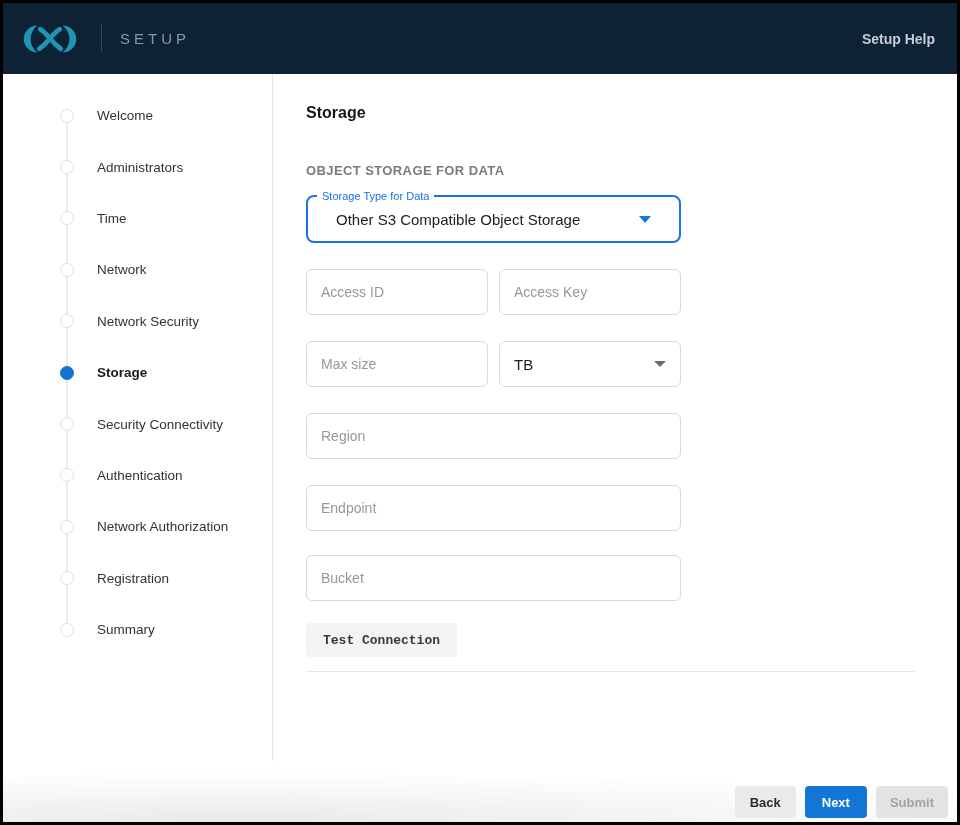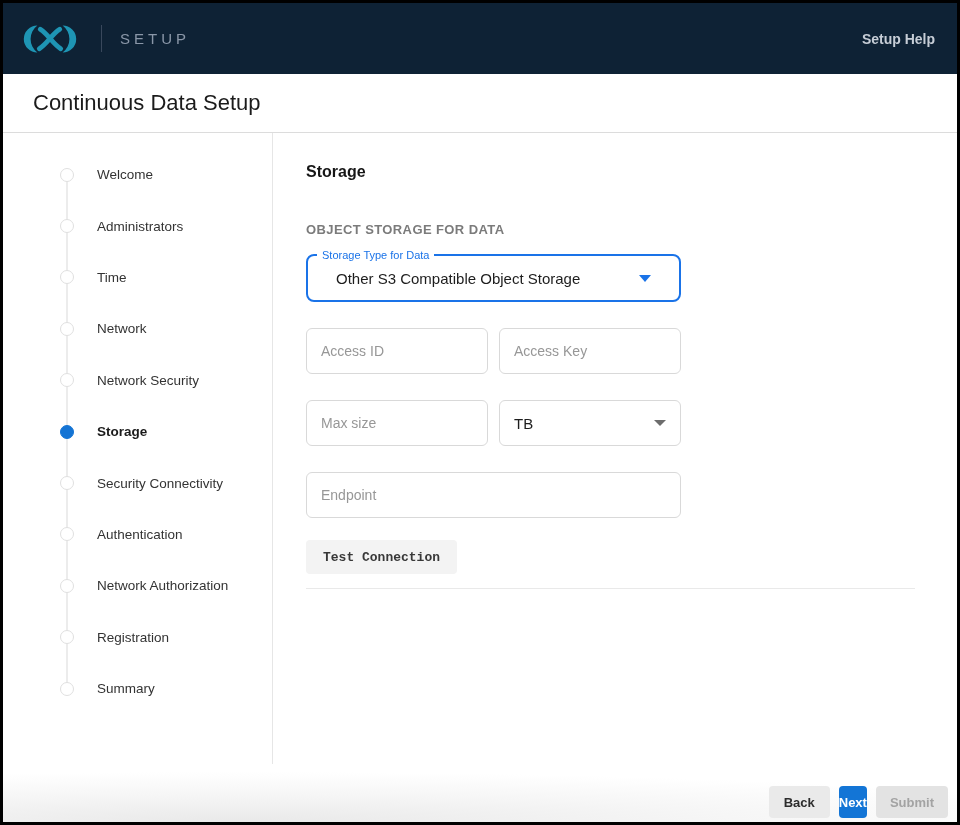--- a/index.html
+++ b/index.html
@@ -109,44 +109,41 @@
     background:radial-gradient(130% 120% at 25% 100%, #e9e9e9 0%, #f6f6f6 40%, #ffffff 72%);
   }
   .footer-buttons {
     position:absolute; right:9px; bottom:4px; display:flex; gap:9px;
   }
   .btn {
     height:32px; border:none; border-radius:4px; font-size:13px; font-weight:bold;
     font-family:"Liberation Sans", sans-serif; cursor:pointer; padding:0 15px;text-align:right;
   }
   .btn-back { background:#eaeaea; color:#2d2d2d; }
-  .btn-next { background:#1375d6; color:#ffffff; padding:0 0; }
+  .btn-next { background:#1375d6; color:#ffffff; padding:0 17px; }
   .btn-submit { background:#e3e3e3; color:#a3a3a3; cursor:default; padding:0 14px; }
 </style>
 </head>
 <body>
 
 <div class="window">
 
   <div class="navbar">
     <svg class="logo" viewBox="0 0 68 34" aria-hidden="true">
       <path d="M21,3 A14,14 0 1,0 21,31 A17.5,17.5 0 0,1 21,3 Z" fill="#1e95b4"></path>
       <path d="M47,3 A14,14 0 1,1 47,31 A17.5,17.5 0 0,0 47,3 Z" fill="#1e95b4"></path>
       <path d="M24,7 C33,13 36,21 45,27" stroke="#1e95b4" stroke-width="5" fill="none" stroke-linecap="round"></path>
       <path d="M44,7 C35,13 32,21 23,27" stroke="#1e95b4" stroke-width="5" fill="none" stroke-linecap="round"></path>
     </svg>
     <div class="nav-divider"></div>
     <div class="product-name">SETUP</div>
     <div class="nav-spacer"></div>
     <div class="help-link">Setup Help</div>
   </div>
 
-  <div class="titlebar">
-    <div class="page-title">Continuous Data Setup</div>
-  </div>
 
   <div class="page-body">
 
     <div class="sidebar">
       <div class="stepper">
         <div class="step-line"></div>
 
         <div class="step">
           <span class="step-dot"></span>
           <span class="step-label">Welcome</span>
@@ -212,21 +209,27 @@
 
         <div class="row">
           <input class="field half" type="text" placeholder="Max size" style="">
           <div class="select-plain">
             <span class="select-value" style="flex:1">TB</span>
             <span class="caret-gray"></span>
           </div>
         </div>
 
         <div class="row">
+          <input class="field" type="text" placeholder="Region" style="">
+        </div>
+        <div class="row">
           <input class="field" type="text" placeholder="Endpoint" style="">
+        </div>
+        <div class="row" style="margin-top:24px">
+          <input class="field" type="text" placeholder="Bucket" style="">
         </div>
 
         <button class="test-btn">Test Connection</button>
       </div>
 
       <div class="content-divider"></div>
     </div>
   </div>
 
   <div class="footer">

